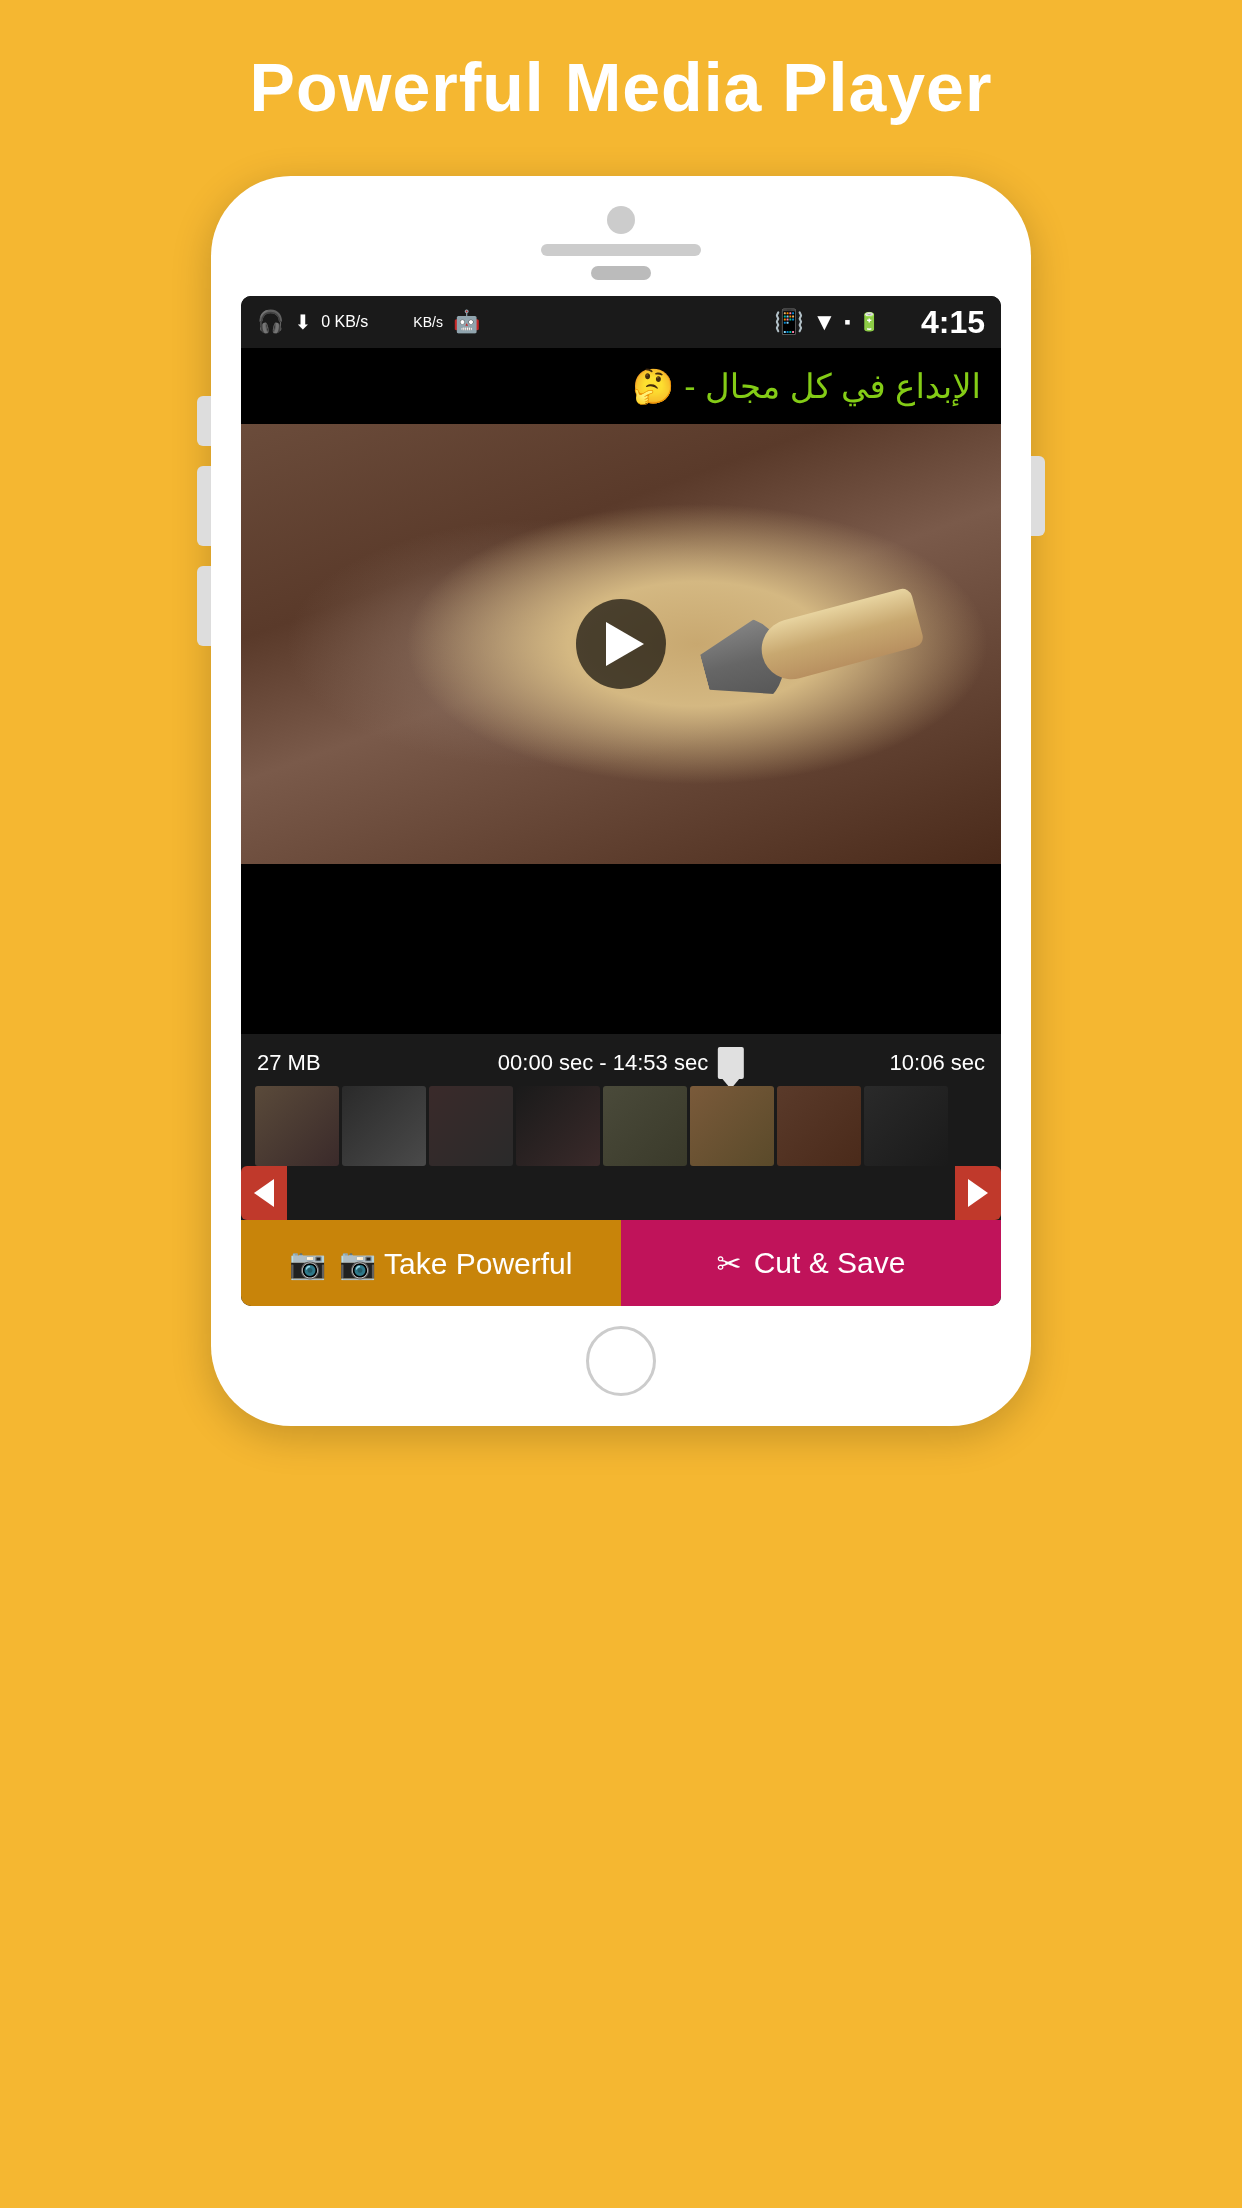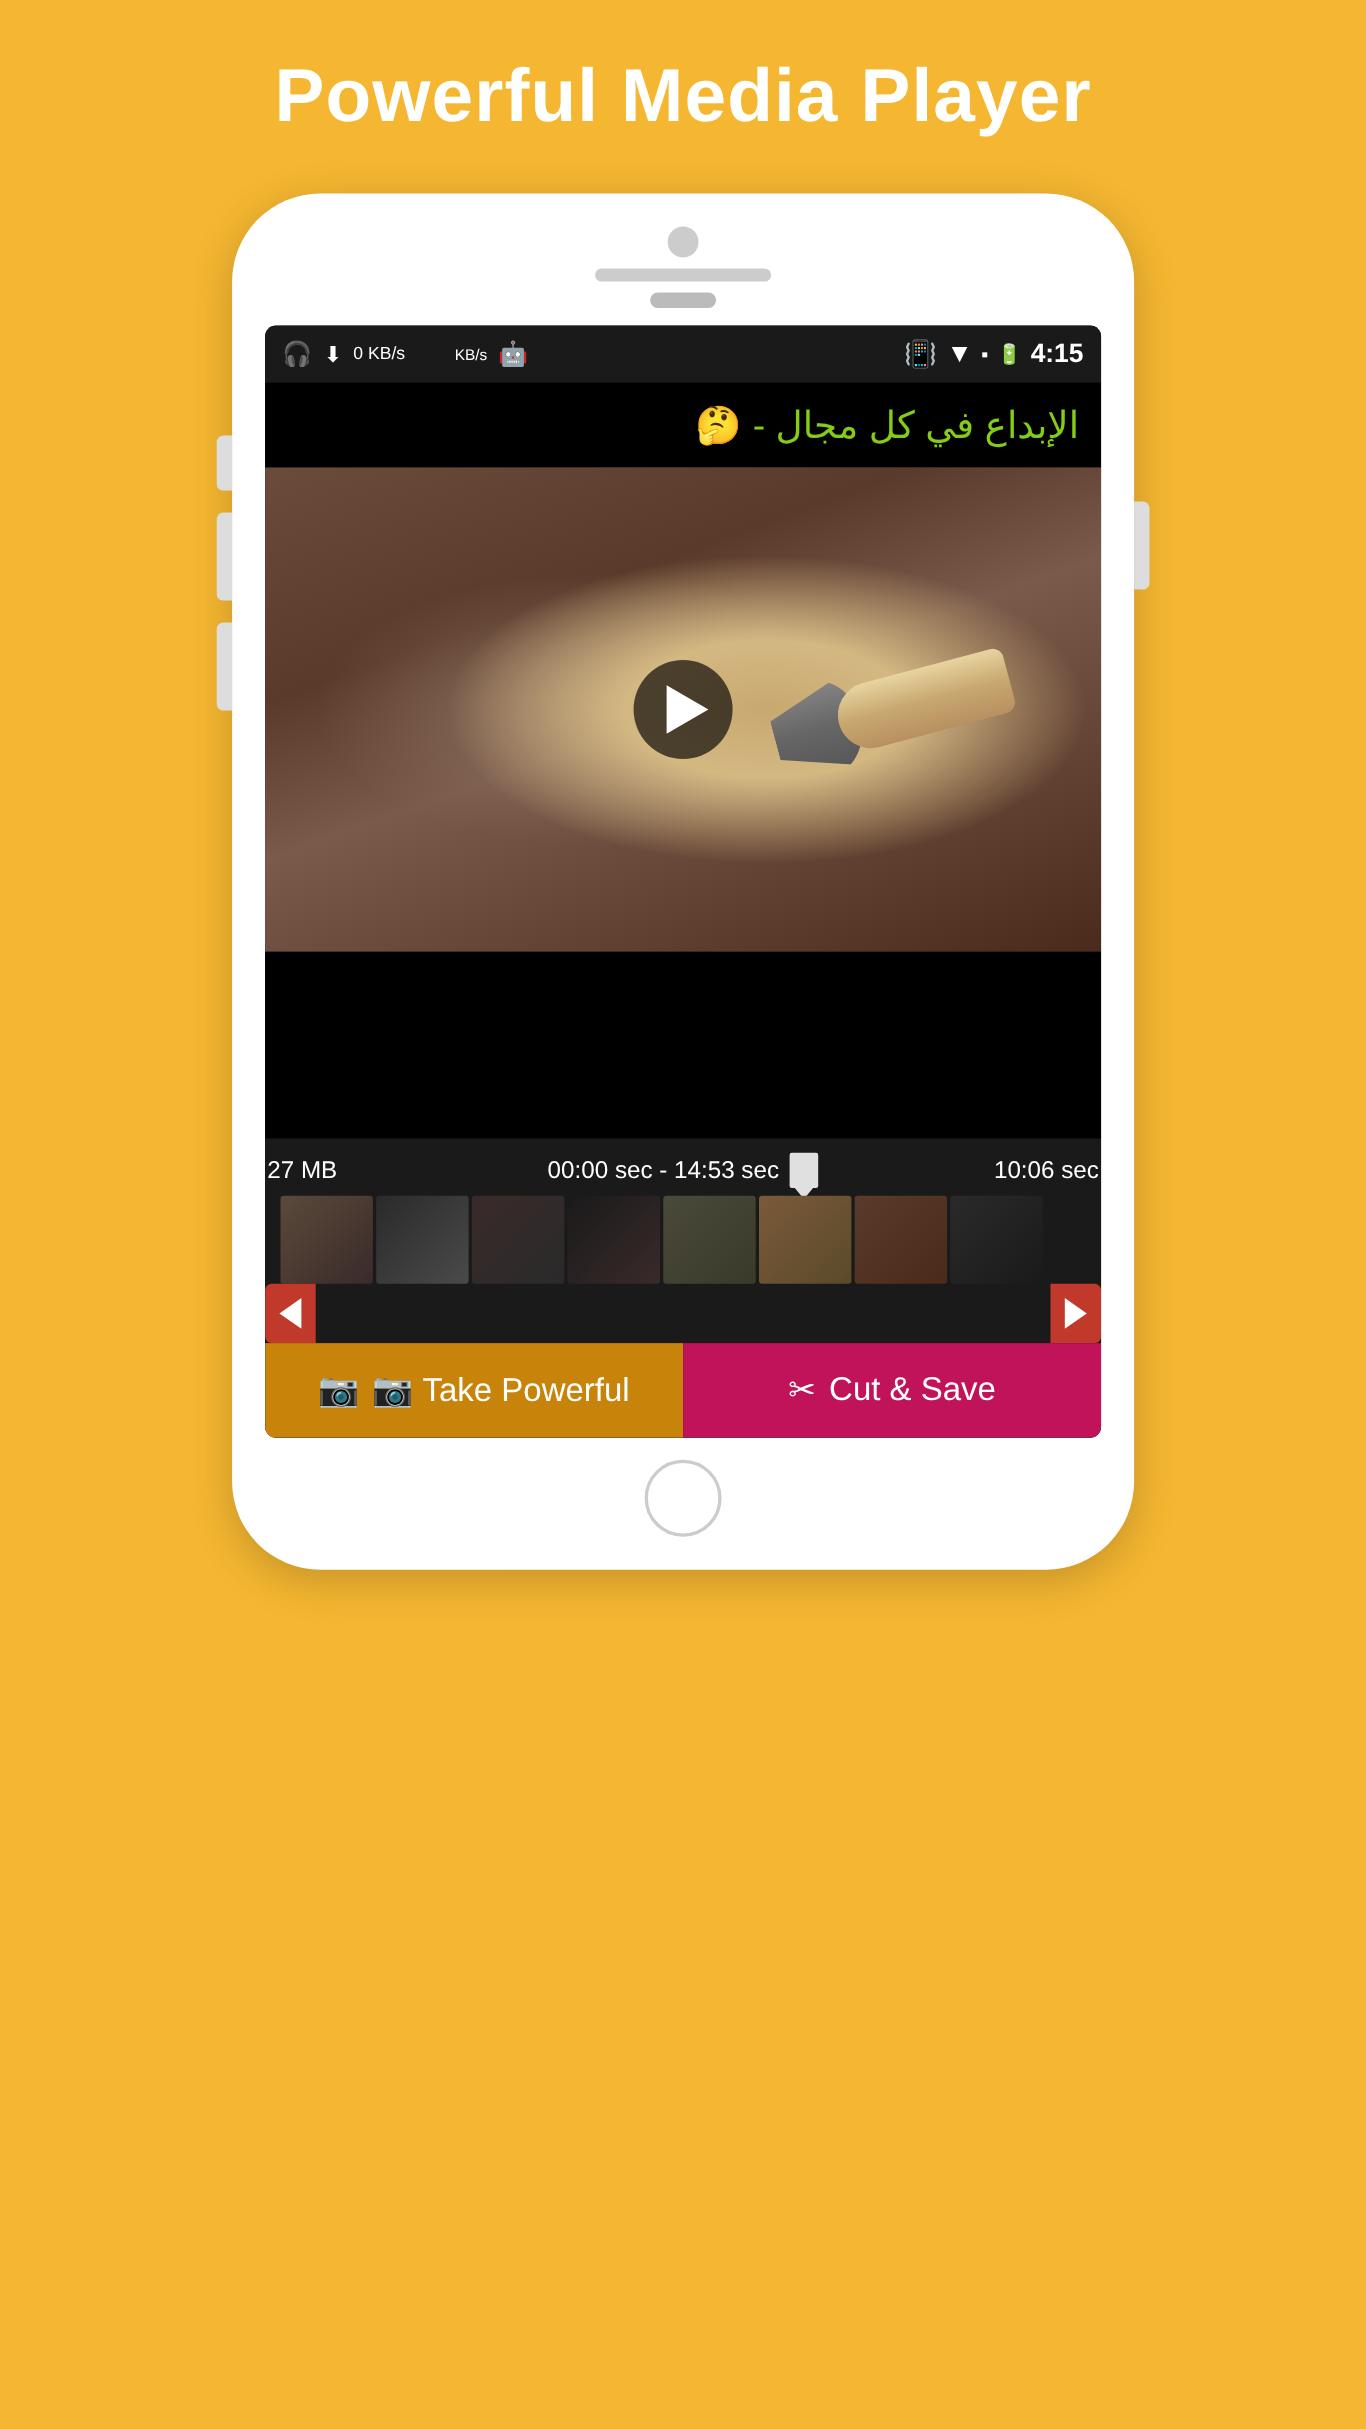--- a/index.html
+++ b/index.html
@@ -96,22 +96,23 @@
     }
 
     .status-right {
       display: flex;
       align-items: center;
       gap: 8px;
       font-size: 24px;
     }
 
     .status-time {
-      font-size: 24px;
+      font-size: 32px;
       font-weight: bold;
+      margin-left: 32px;
     }
 
     .dl-text {
       display: flex;
       flex-direction: row;
       align-items: center;
       font-size: 14px;
       line-height: 1.2;
     }
 
@@ -209,21 +210,21 @@
     
     .timeline-area {
       background: #1a1a1a;
       padding: 16px 0 0 0;
     }
 
     .timeline-info {
       display: flex;
       justify-content: space-between;
       align-items: center;
-      padding: 0 2px;
+      padding: 0 16px;
       color: white;
       font-size: 22px;
       margin-bottom: 10px;
       position: relative;
       gap: 36px;
     }
 
     .timeline-info-left {
       color: white;
     }

